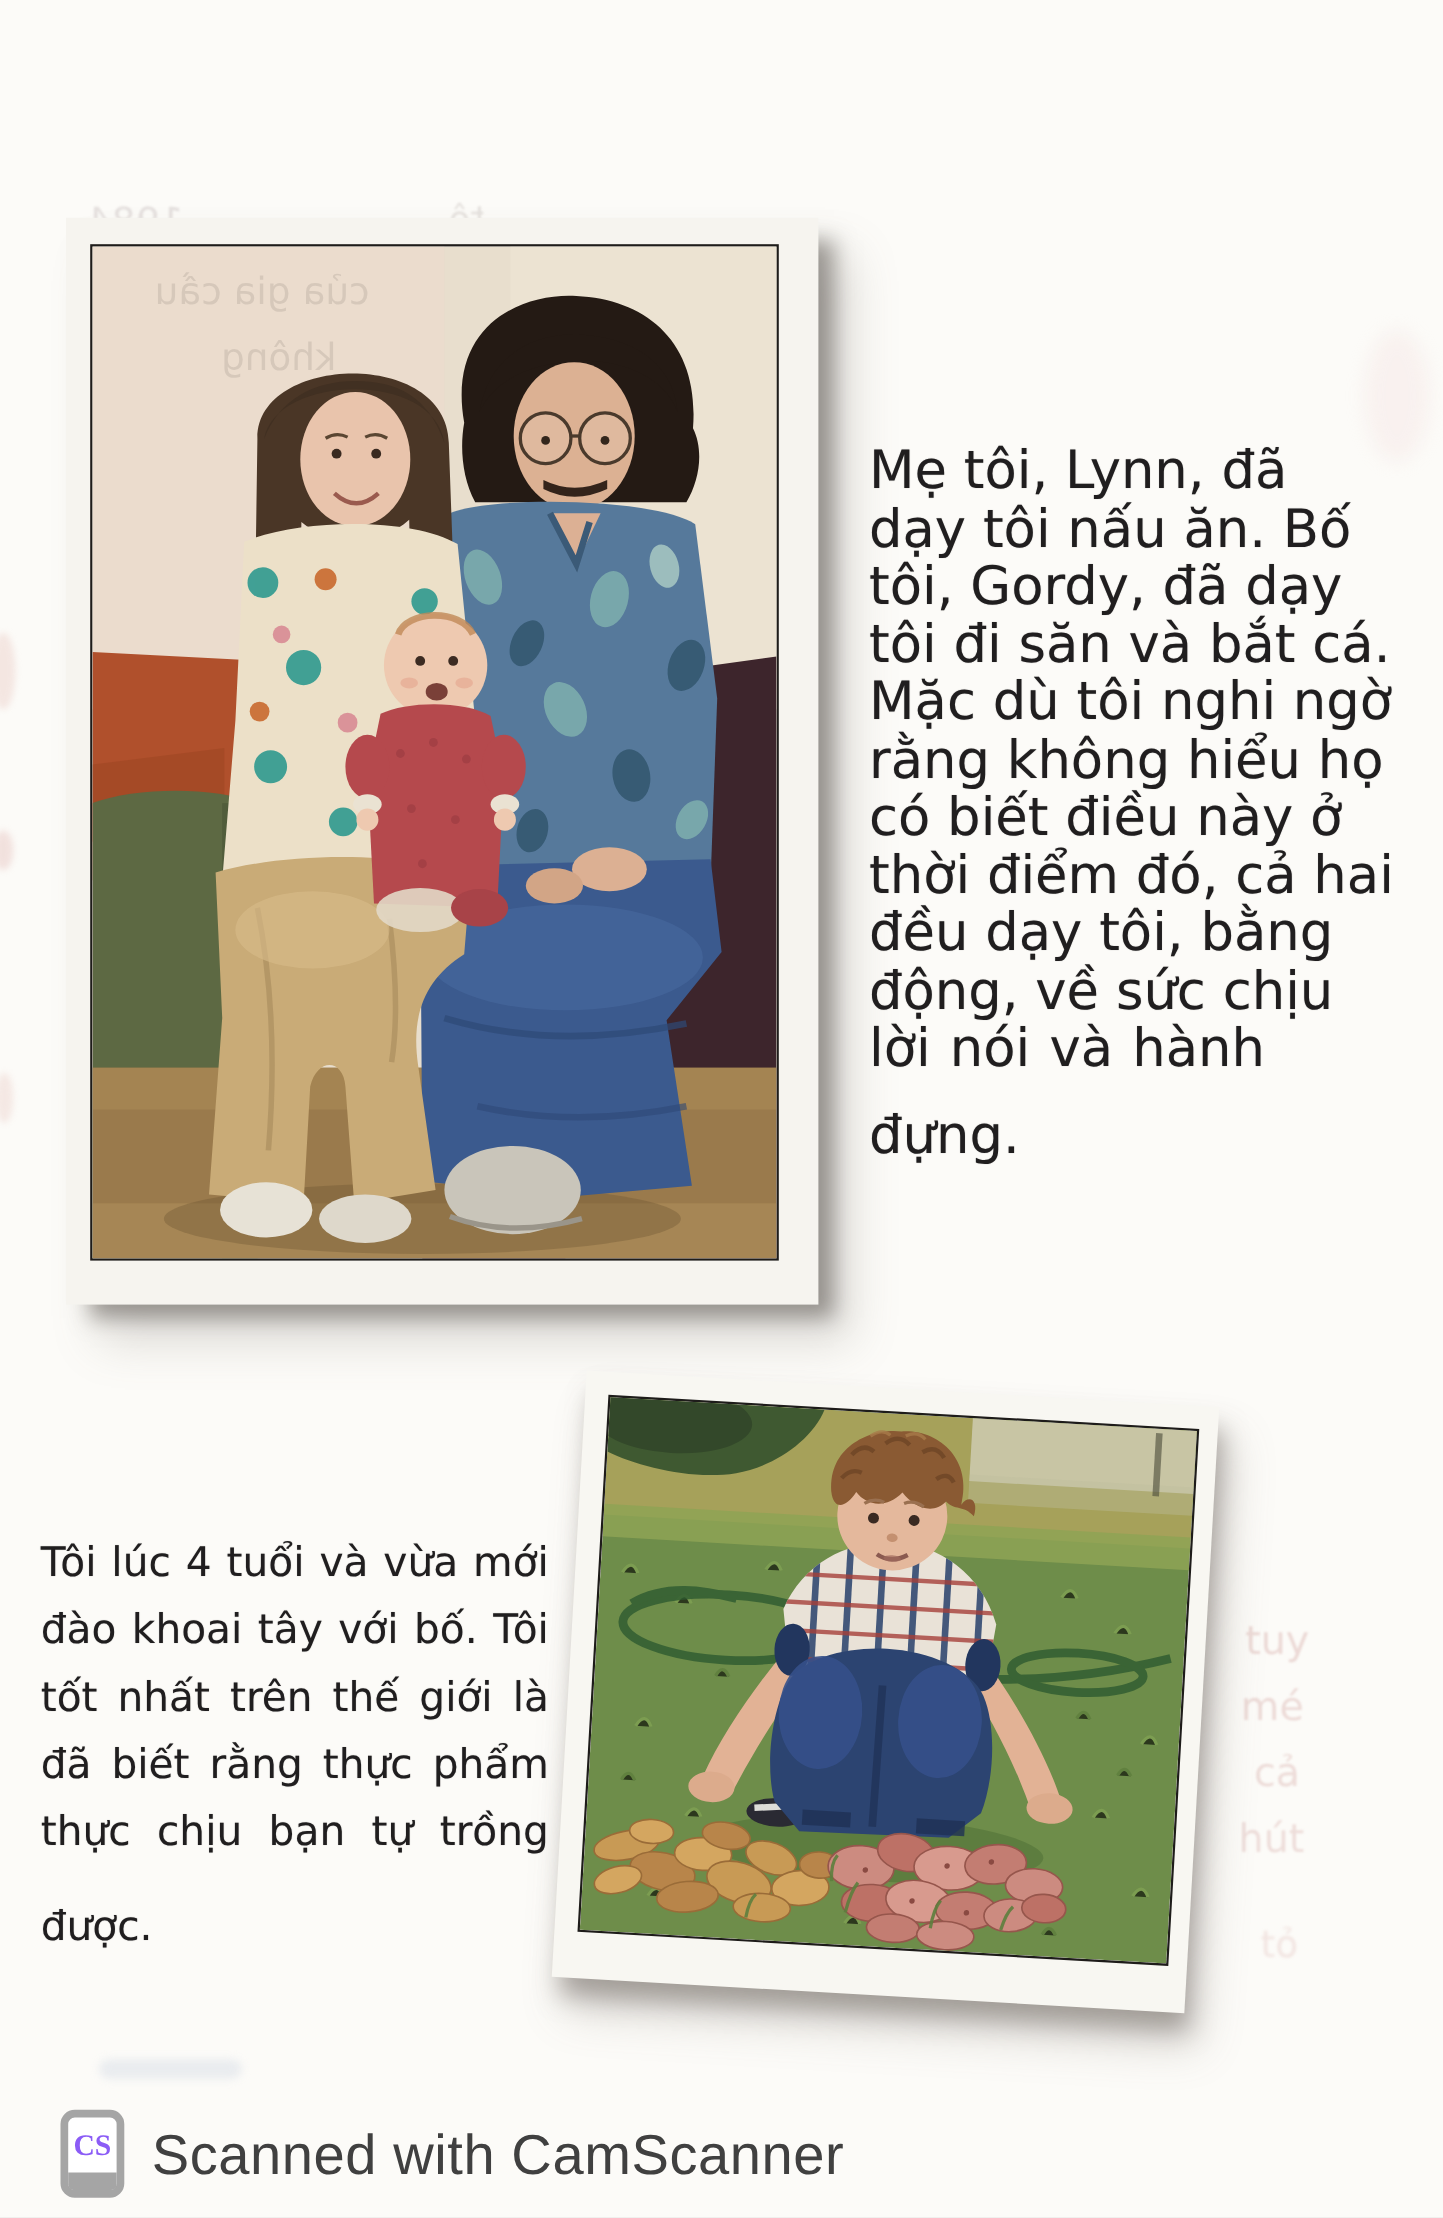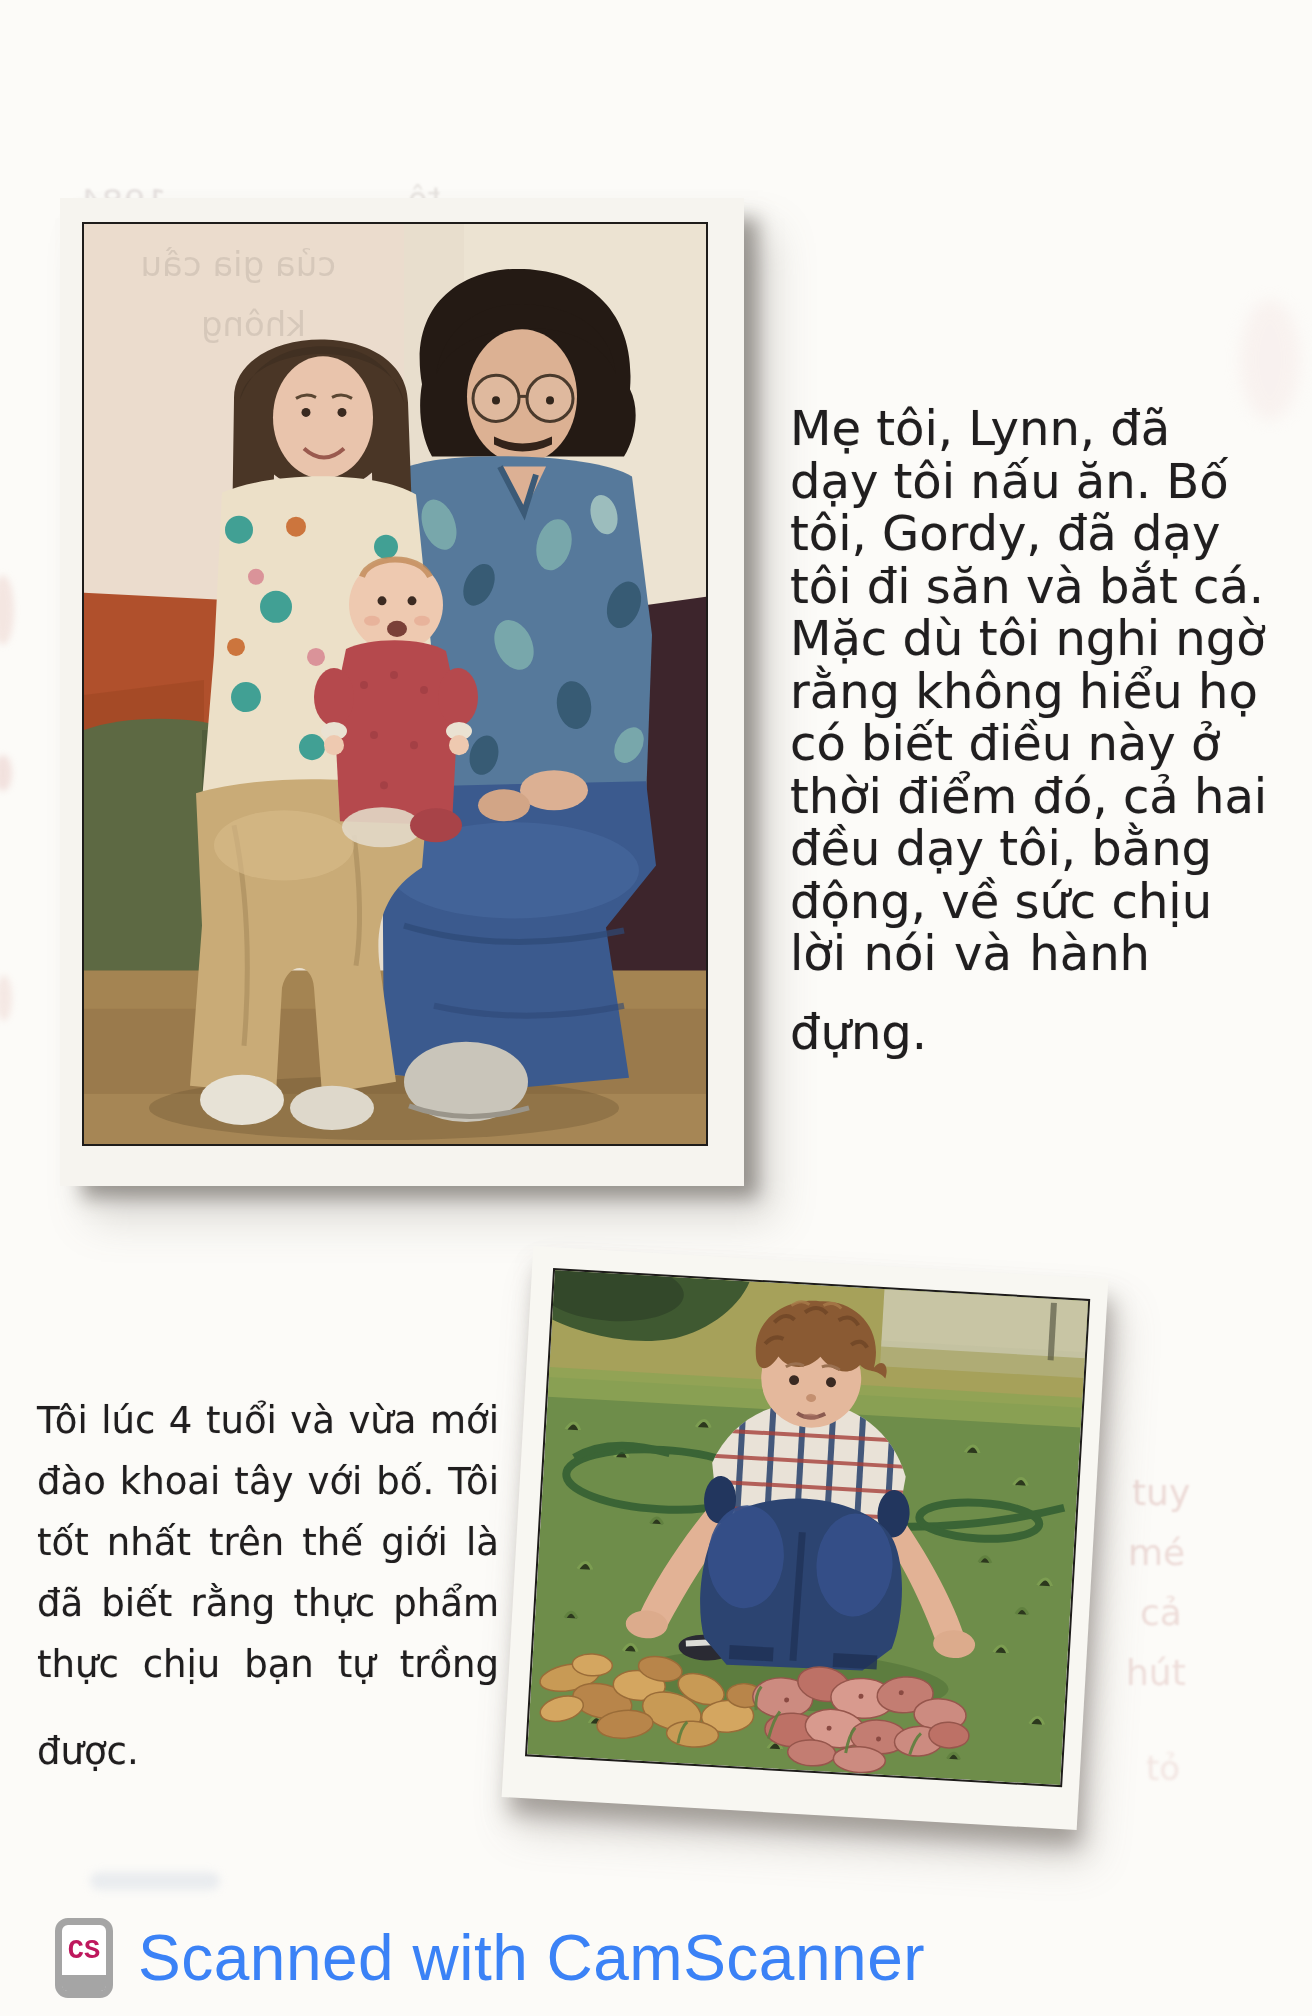--- a/index.html
+++ b/index.html
@@ -19,23 +19,23 @@
   
   .caption{position:absolute;color:#201e1f;text-shadow:0 0 1px rgba(30,28,28,.35);}
   .caption-right{left:790px;top:402px;width:360px;font-size:48px;line-height:52.5px;}
   .caption-left{left:37px;top:1390px;width:462px;font-size:37px;line-height:61px;}
   .tb-line{text-align:justify;text-align-last:justify;white-space:nowrap;}
   .tb-line.last{text-align-last:left;margin-top:26px;}
   
   .watermark{position:absolute;left:55px;top:1918px;display:flex;align-items:center;gap:25px;}
   .cs-logo{position:relative;width:58px;height:80px;box-sizing:border-box;background:#fff;
            border:7px solid #a5a5a5;border-radius:13px;display:flex;align-items:center;justify-content:center;}
-  .cs-logo span{font-family:Liberation Mono, monospace;font-weight:700;font-size:27px;color:#be185d;margin-top:-15px;text-align:right;}
+  .cs-logo span{font-family:Liberation Serif, serif;font-weight:700;font-size:27px;color:#8b5cf6;margin-top:-15px;text-align:right;}
   .cs-bar{position:absolute;left:0;right:0;bottom:0;height:16px;background:#a5a5a5;border-radius:0 0 5px 5px;}
-  .cs-text{font-family:"Liberation Sans",sans-serif;font-size:64px;font-weight:400;color:#3b82f6;letter-spacing:.5px;}
+  .cs-text{font-family:"Liberation Sans",sans-serif;font-size:51px;font-weight:400;color:#404040;letter-spacing:.5px;}
   
   .bleed{position:absolute;font-family:"DejaVu Sans",sans-serif;pointer-events:none;}
   .mirror{transform:scaleX(-1);}
   .smudge{position:absolute;border-radius:50%;pointer-events:none;}
 </style>
 </head>
 <body>
 
 <div class="page">
 

